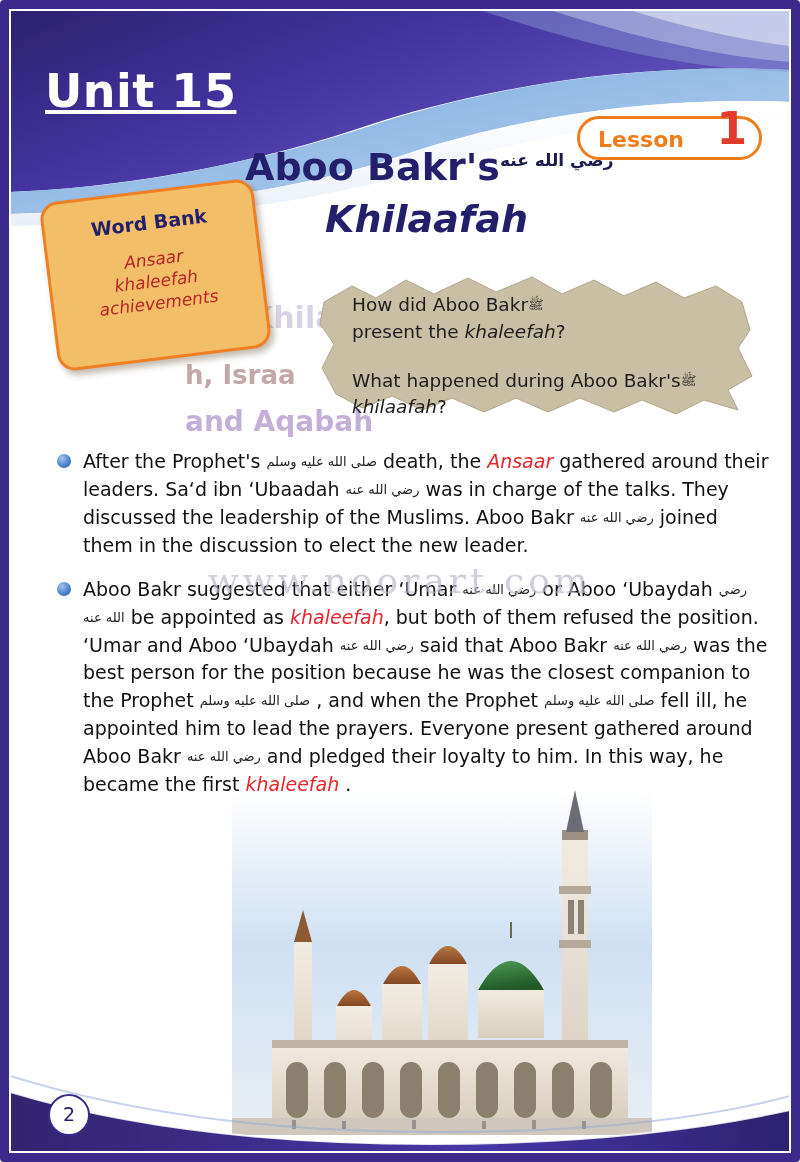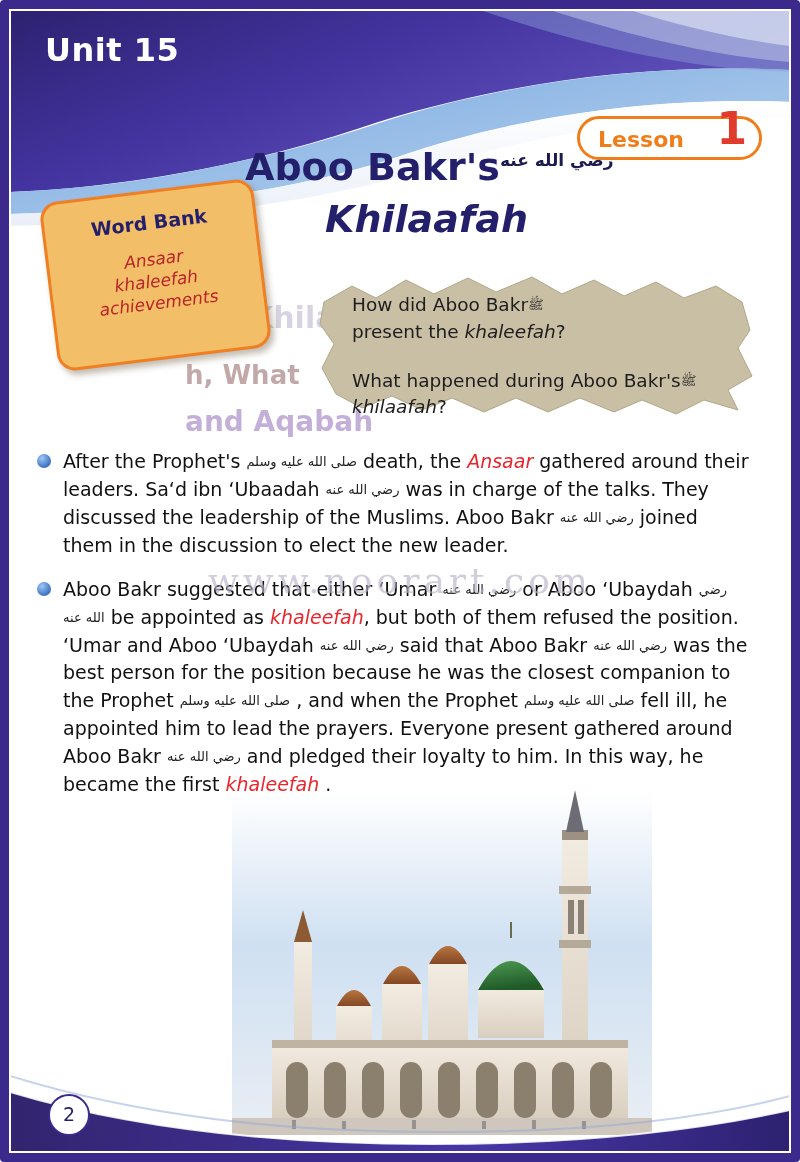--- a/index.html
+++ b/index.html
@@ -48,27 +48,28 @@
     left: 10px; top: 10px;
     width: 780px; height: 230px;
     overflow: hidden;
     z-index: 5;
   }
   .header-band svg { display:block; }
 
   .unit-title {
     position: absolute;
     left: 45px;
-    top: 31px;
-    font-size: 32px;
+    top: 64px;
+    font-size: 46px;
     font-weight: bold;
     color: #ffffff;
     letter-spacing: 0.5px;
     z-index: 10;
     font-family: "DejaVu Sans", sans-serif;
+    text-decoration: underline;
   }
 
   
   .lesson-badge {
     position: absolute;
     right: 38px;
     top: 116px;
     width: 185px;
     height: 44px;
     border: 3px solid #f07d1a;
@@ -197,21 +198,21 @@
     color: #1d1d1d;
     line-height: 1.45;
     font-family: "DejaVu Sans", sans-serif;
   }
   .burst .q2 { margin-top: 22px; }
   .ital { font-style: italic; }
 
   
   .body-area {
     position: absolute;
-    left: 37px;
+    left: 57px;
     top: 448px;
     width: 712px;
     z-index: 12;
   }
   .para {
     position: relative;
     padding-left: 26px;
     margin-bottom: 16px;
     font-size: 19px;
     line-height: 1.47;
@@ -322,21 +323,21 @@
       <path d="M470,0 C560,30 660,58 780,62 L780,0 Z" fill="#8e9fd8" opacity="0.45"></path>
       <path d="M540,0 C615,24 700,46 780,52 L780,0 Z" fill="#c4cfea" opacity="0.5"></path>
       <path d="M620,0 C670,16 730,30 780,36 L780,0 Z" fill="#e3e9f7" opacity="0.6"></path>
     </svg>
   </div>
 
   <div class="unit-title">Unit 15</div>
 
   <div class="ghost-text ghost1">Khilaafah</div>
   <div class="ghost-text ghost2">Khilaafah</div>
-  <div class="ghost-text ghost3">h, What</div>
+  <div class="ghost-text ghost3">h, Israa</div>
   <div class="ghost-text ghost4">and Aqabah</div>
 
   <div class="lesson-badge">
     <span class="lesson-word">Lesson</span>
     <span class="lesson-num">1</span>
   </div>
 
   <div class="main-heading">
     <div class="line1">
       <span>Aboo Bakr's</span><span class="honorific">رضي الله عنه</span>

